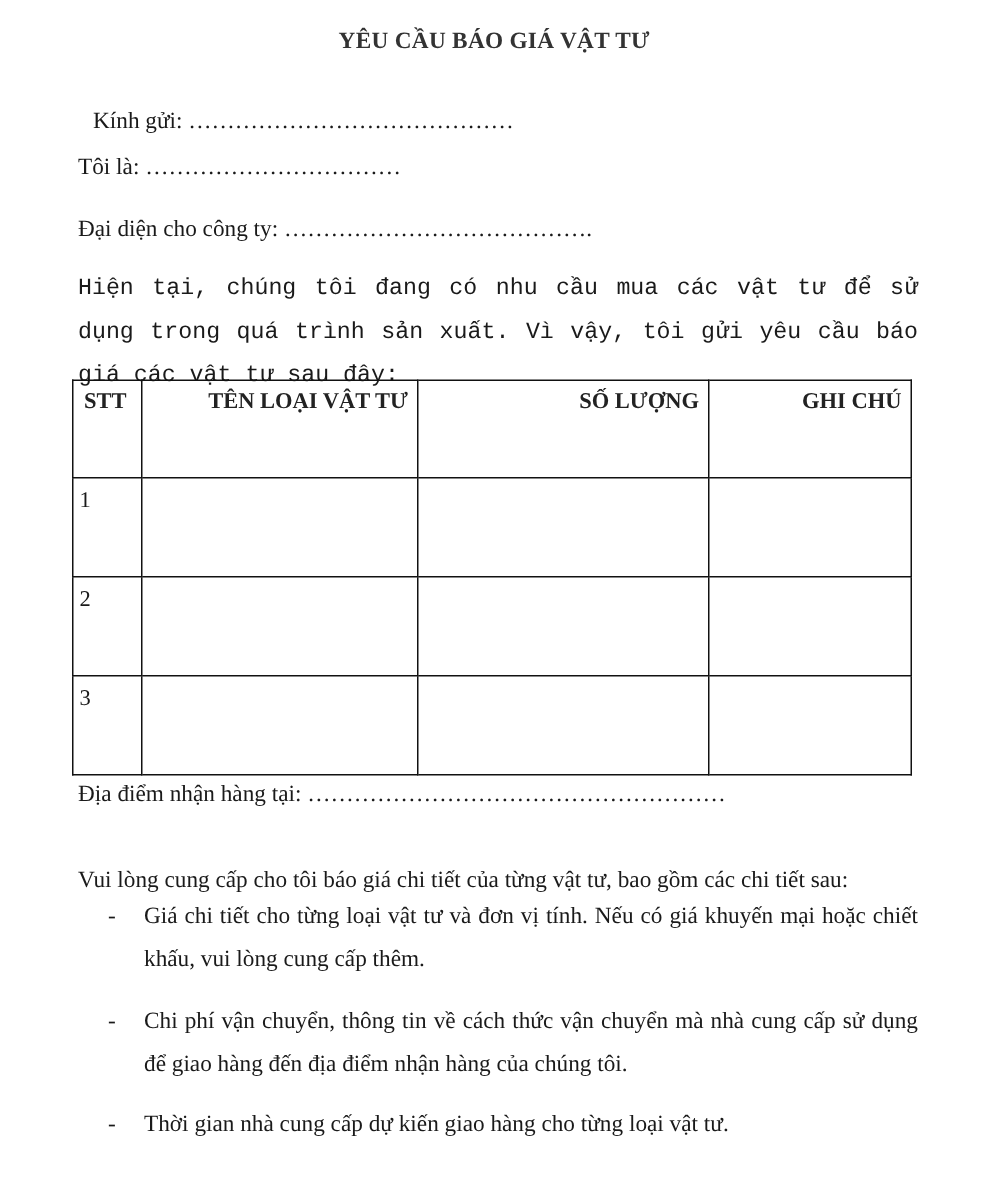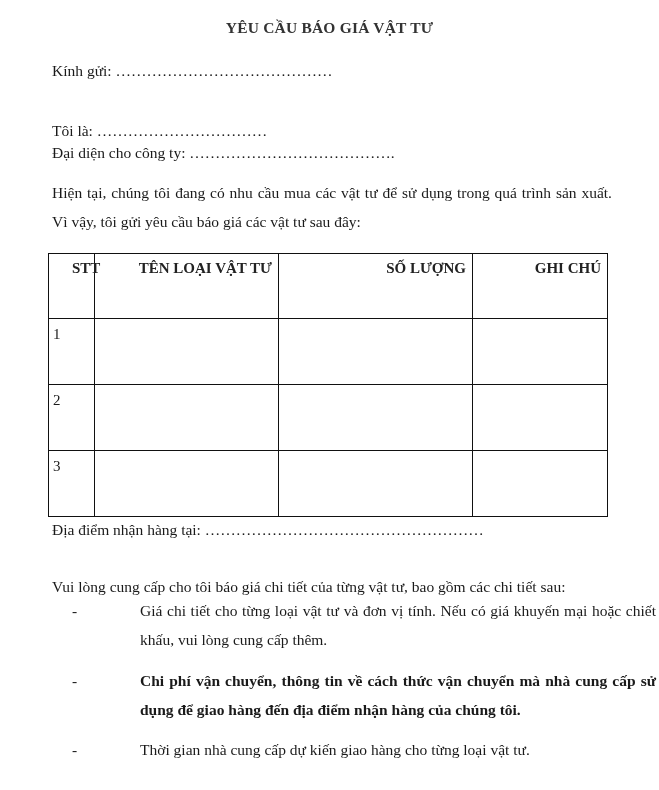--- a/index.html
+++ b/index.html
@@ -16,35 +16,35 @@
   .para { left: 52px; width: 560px; white-space: normal; line-height: 29px; text-align: justify; text-align-last: left; }
   table.quote {
     position: absolute; left: 48px; top: 253px; border-collapse: collapse;
     width: 559px; table-layout: fixed;
   }
   table.quote td, table.quote th {
     border: 1.3px solid #111111; height: 53px; vertical-align: top;
     padding: 5px 6px; font-size: 15px;
   }
   table.quote th { font-weight: bold; text-align: right; color: #222; padding-top: 6px; }
-  table.quote th.stt { text-align: left; padding-left: 23px; }
+  table.quote th.stt { text-align: left; padding-left: 7px; }
   table.quote td.num { text-align: left; padding-left: 4px; padding-top: 7px; }
   .bullet { left: 72px; }
-  .bullet-text { left: 96px; width: 516px; white-space: normal; line-height: 29px; text-align: justify; text-align-last: left; margin-left: 44px; }
+  .bullet-text { left: 96px; width: 516px; white-space: normal; line-height: 29px; text-align: justify; text-align-last: left; }
 </style>
 </head>
 <body>
 
 <div class="abs title">YÊU CẦU BÁO GIÁ VẬT TƯ</div>
 
-<div class="abs line" style="top:62px;">Kính gửi: ……………………………………</div>
-<div class="abs line" style="top:103px;margin-top:19px;">Tôi là: ……………………………</div>
+<div class="abs line" style="top:72px;margin-left:10px;">Kính gửi: ……………………………………</div>
+<div class="abs line" style="top:103px;">Tôi là: ……………………………</div>
 <div class="abs line" style="top:144px;text-align:right;">Đại diện cho công ty: ………………………………….</div>
 
-<div class="abs para" style="top:178px;">Hiện tại, chúng tôi đang có nhu cầu mua các vật tư để sử dụng trong quá trình sản xuất. Vì vậy, tôi gửi yêu cầu báo giá các vật tư sau đây:</div>
+<div class="abs para" style="top:178px;font-family:Liberation Mono, monospace;">Hiện tại, chúng tôi đang có nhu cầu mua các vật tư để sử dụng trong quá trình sản xuất. Vì vậy, tôi gửi yêu cầu báo giá các vật tư sau đây:</div>
 
 <table class="quote">
   <colgroup>
     <col style="width:46px">
     <col style="width:184px">
     <col style="width:194px">
     <col style="width:135px">
   </colgroup>
   <thead>
     <tr>
@@ -76,16 +76,16 @@
   </tbody>
 </table>
 
 <div class="abs line" style="top:521px;text-align:center;">Địa điểm nhận hàng tại: ………………………………………………</div>
 <div class="abs line" style="top:562px;margin-top:16px;">Vui lòng cung cấp cho tôi báo giá chi tiết của từng vật tư, bao gồm các chi tiết sau:</div>
 
 <div class="abs bullet" style="top:602px;">-</div>
 <div class="abs bullet-text" style="top:596px;">Giá chi tiết cho từng loại vật tư và đơn vị tính. Nếu có giá khuyến mại hoặc chiết khấu, vui lòng cung cấp thêm.</div>
 
 <div class="abs bullet" style="top:672px;">-</div>
-<div class="abs bullet-text" style="top:666px;font-weight:bold;">Chi phí vận chuyển, thông tin về cách thức vận chuyển mà nhà cung cấp sử dụng để giao hàng đến địa điểm nhận hàng của chúng tôi.</div>
+<div class="abs bullet-text" style="top:666px;">Chi phí vận chuyển, thông tin về cách thức vận chuyển mà nhà cung cấp sử dụng để giao hàng đến địa điểm nhận hàng của chúng tôi.</div>
 
 <div class="abs bullet" style="top:741px;">-</div>
 <div class="abs bullet-text" style="top:735px;">Thời gian nhà cung cấp dự kiến giao hàng cho từng loại vật tư.</div>
 
 </body></html>

